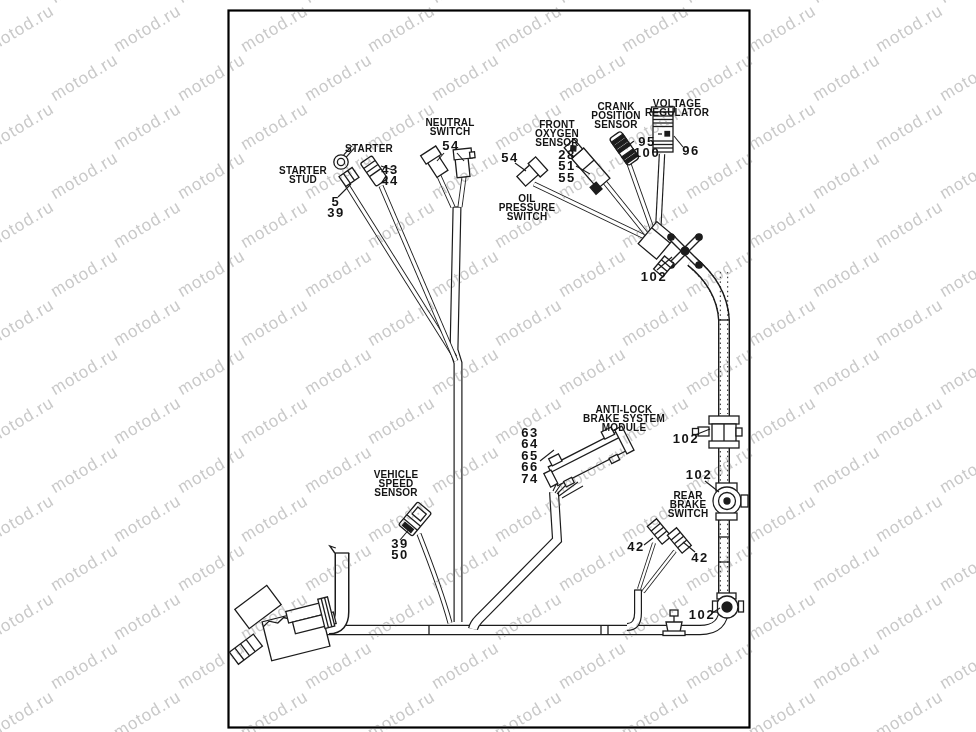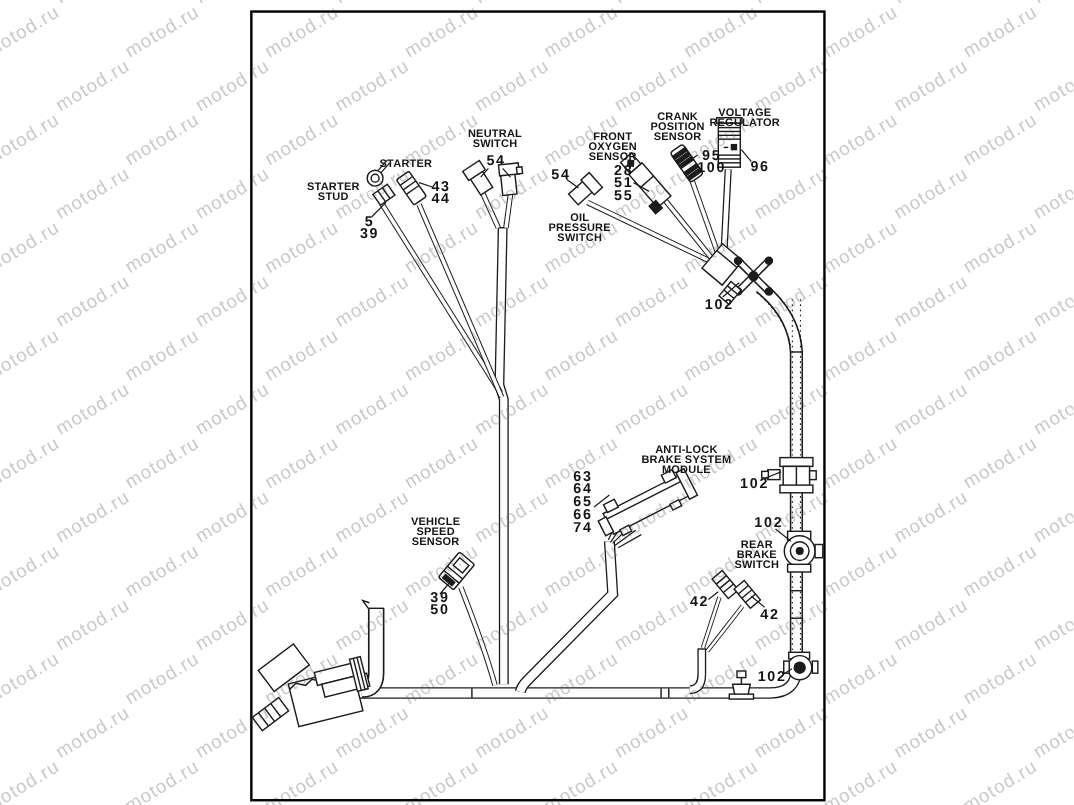--- a/index.html
+++ b/index.html
@@ -327,21 +327,21 @@
   </g>
 </svg>
 
 <div class="labels">
   <div class="lbl t" style="left:303px;top:175px">STARTER
 STUD</div>
   <div class="lbl n" style="left:336px;top:207px">5
 39</div>
 
   <div class="lbl t" style="left:369px;top:149px">STARTER</div>
-  <div class="lbl n" style="left:401px;top:175px">43
+  <div class="lbl n" style="left:390px;top:175px">43
 44</div>
 
   <div class="lbl t" style="left:450px;top:127px">NEUTRAL
 SWITCH</div>
   <div class="lbl n" style="left:451px;top:146px">54</div>
 
   <div class="lbl n" style="left:510px;top:158px">54</div>
   <div class="lbl t" style="left:527px;top:208px">OIL
 PRESSURE
 SWITCH</div>

